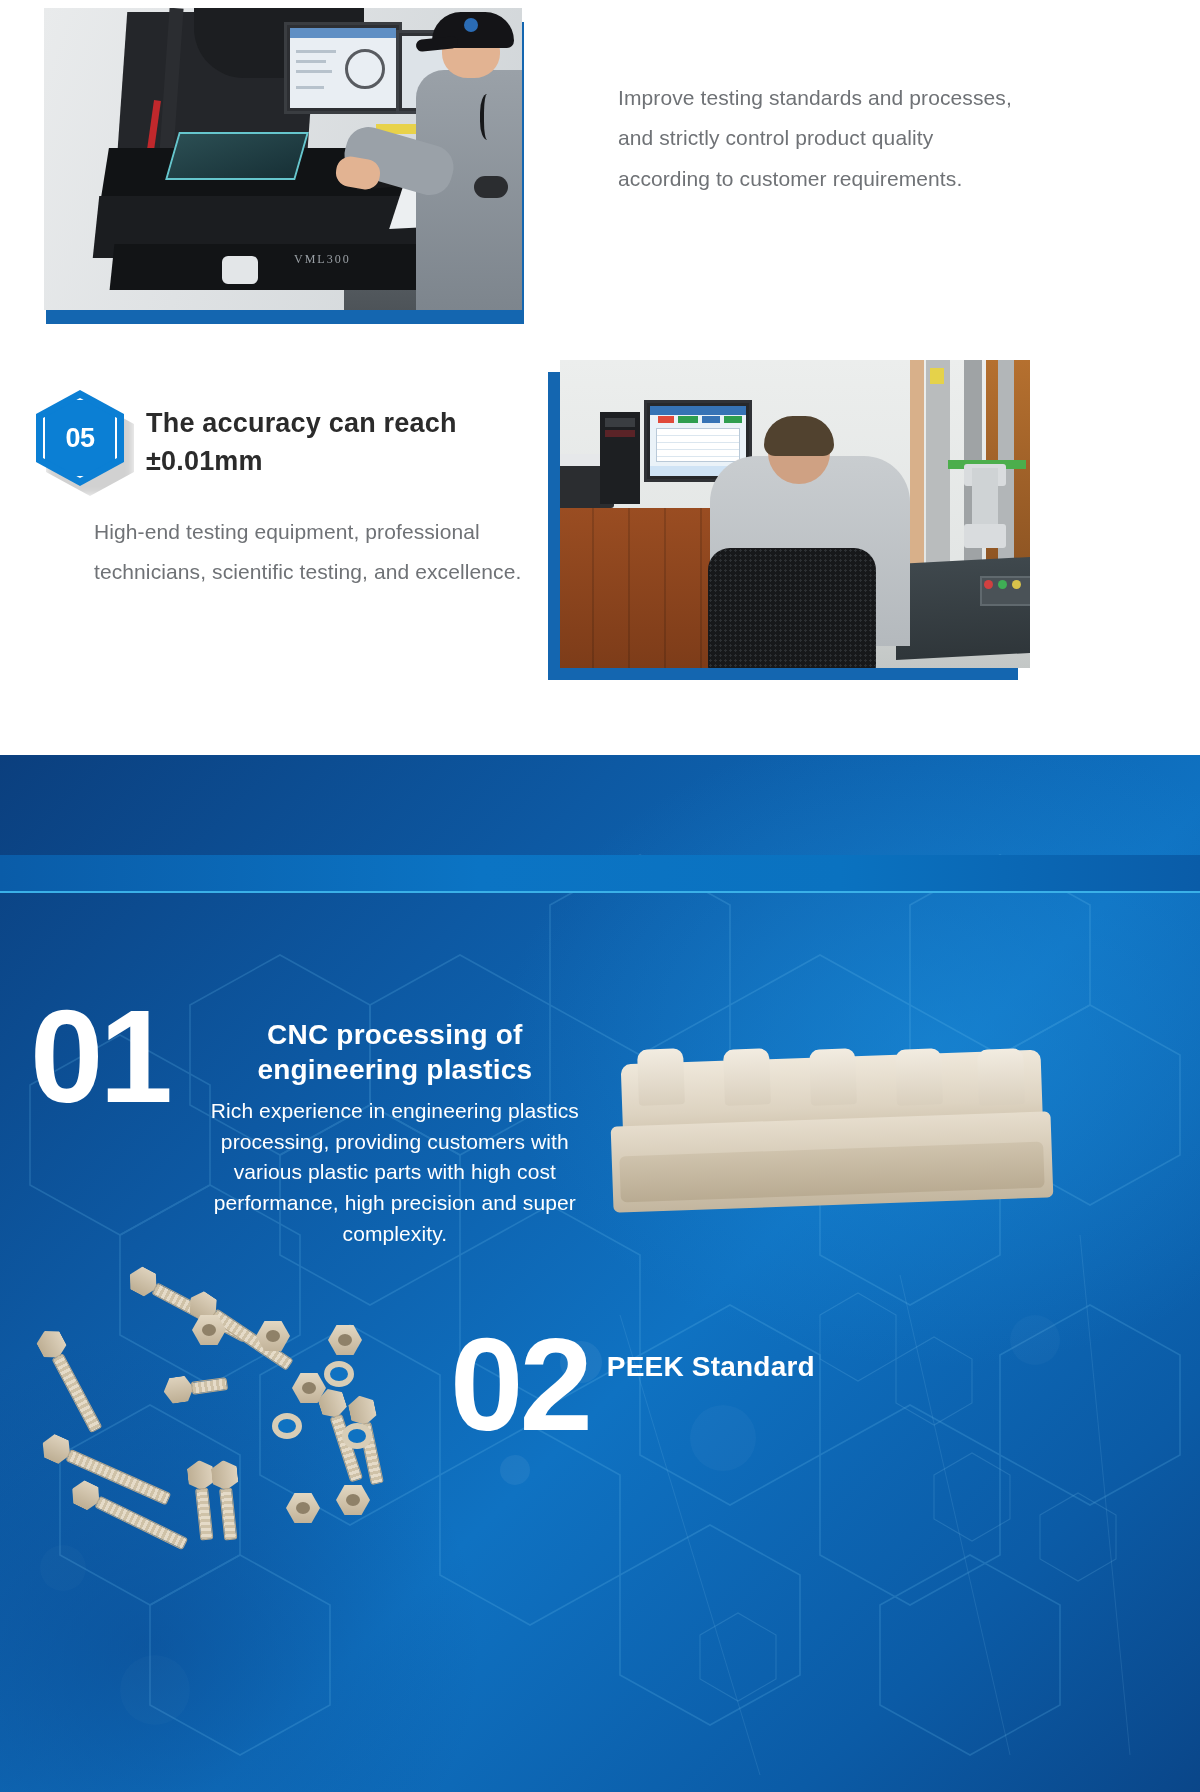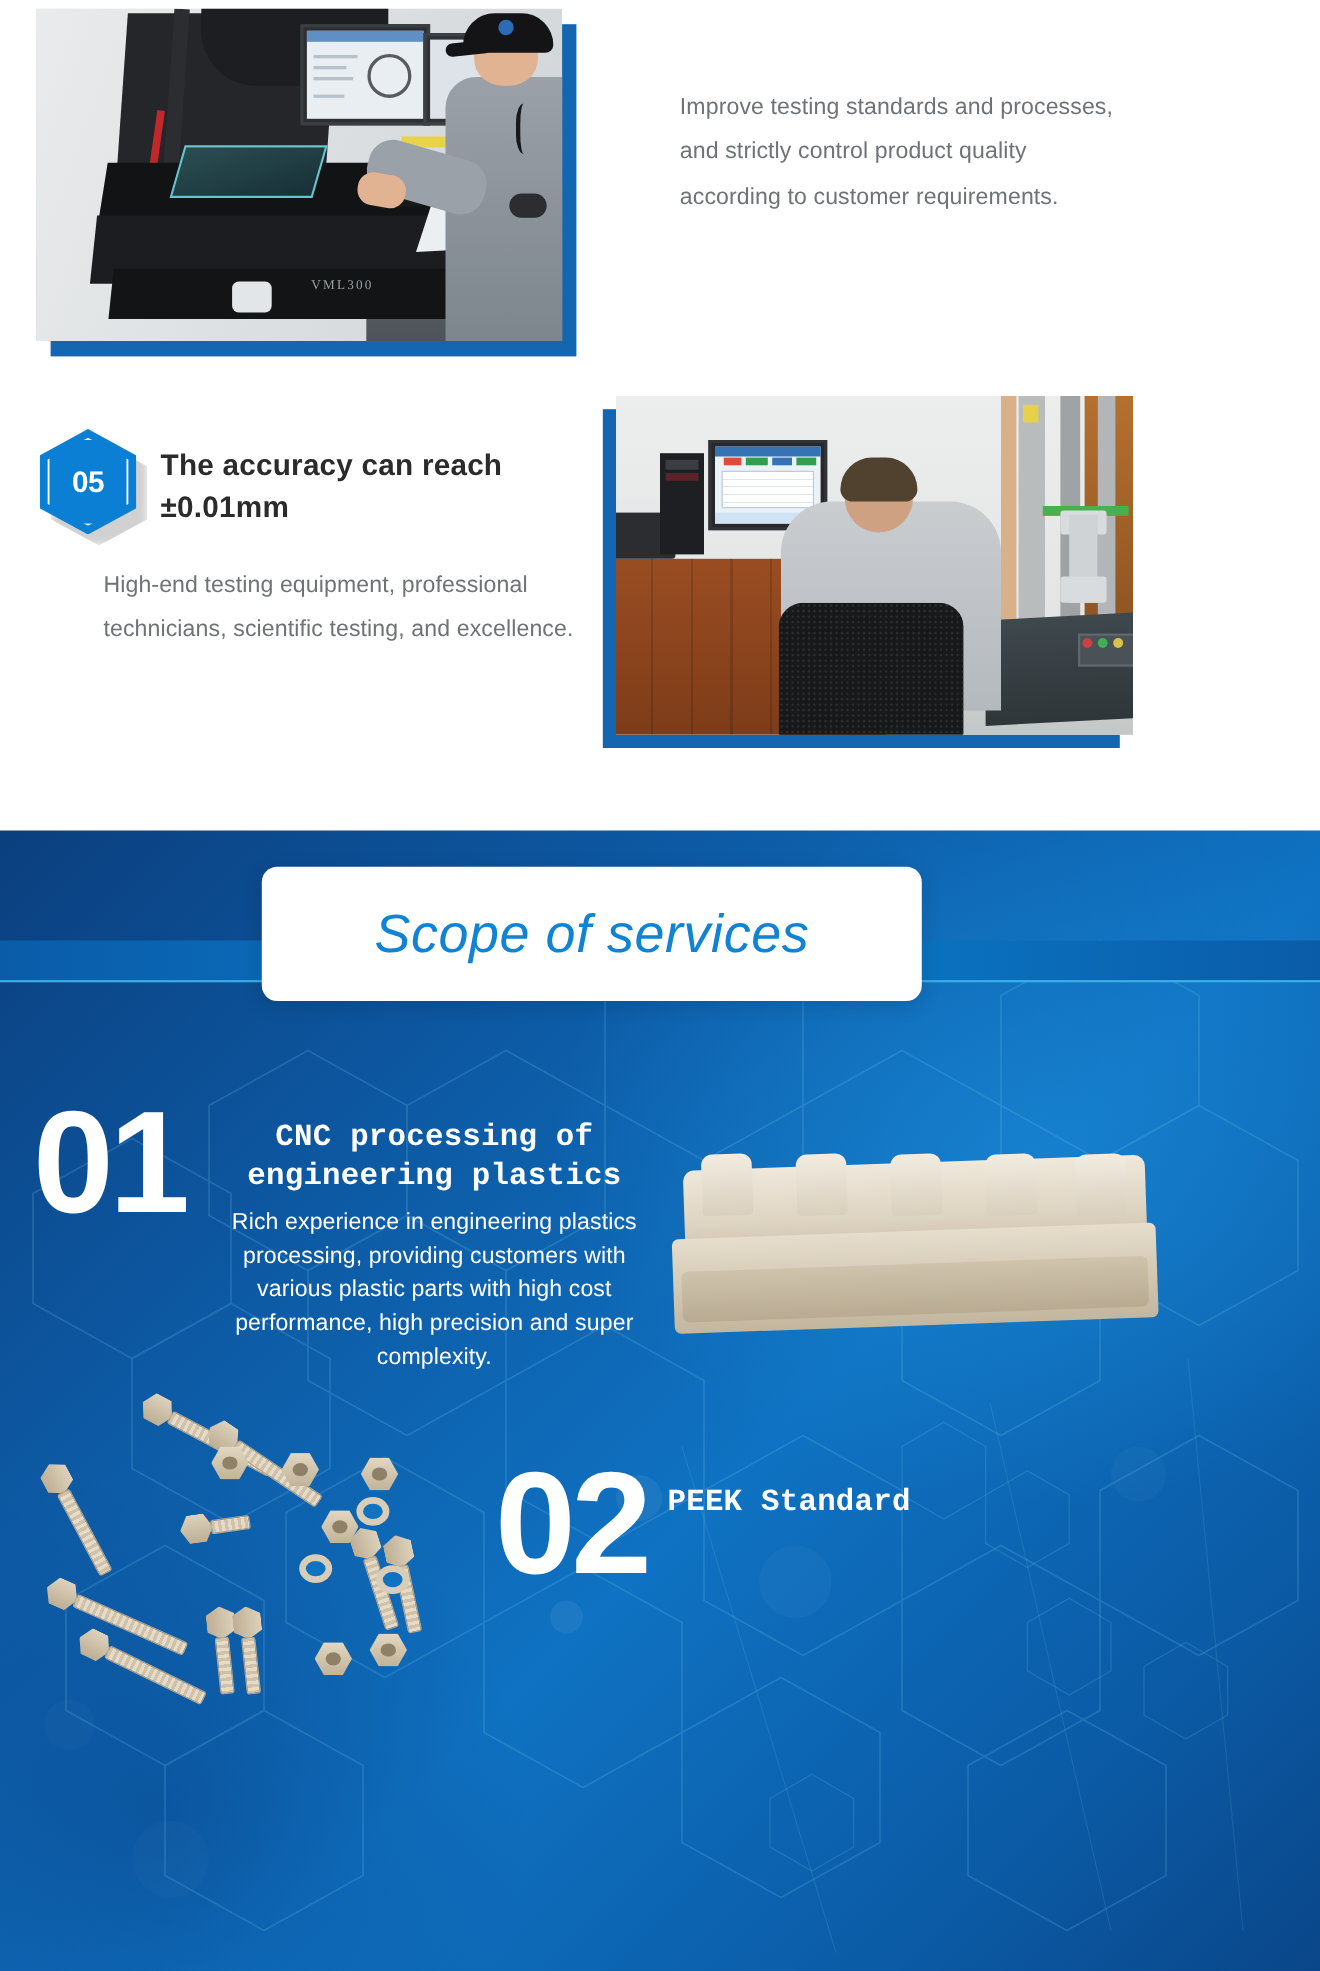--- a/index.html
+++ b/index.html
@@ -19,21 +19,21 @@
   .photo-frame .blue-offset {
     position:absolute; background:#1466b0; width:100%; height:100%;
   }
   .photo-frame .photo {
     position:absolute; overflow:hidden; background:#d9dde0;
   }
 
   
   #photo1 { left:32px; top:8px; width:540px; height:310px; }
   #photo1 .blue-offset { left:14px; top:14px; width:478px; height:302px; }
-  #photo1 .photo { left:1px; top:0px; width:478px; height:302px;padding-left:25px; }
+  #photo1 .photo { left:12px; top:0px; width:478px; height:302px;padding-left:25px; }
 
   
   #photo2 { left:540px; top:360px; width:500px; height:330px; }
   #photo2 .blue-offset { left:8px; top:12px; width:470px; height:308px; }
   #photo2 .photo { left:20px; top:0px; width:470px; height:308px; }
 
   
   .scene1 { position:absolute; inset:0; background:linear-gradient(180deg,#e7e9ea 0%,#dcdfe1 55%,#cfd3d6 100%); }
   .s1-wall { position:absolute; left:0; top:0; width:100%; height:100%; background:linear-gradient(110deg,#e9ebec 0%,#dfe2e4 40%,#cfd4d7 100%); }
   .s1-machine-body { position:absolute; left:78px; top:4px; width:190px; height:150px; background:#24262a; transform:skewX(-4deg); }
@@ -180,21 +180,21 @@
     letter-spacing:.5px;
   }
 
   
   .svc { position:absolute; display:flex; align-items:flex-start; }
   .svc-num {
     color:#fff; font-size:132px; font-weight:bold; line-height:.82;
     letter-spacing:-4px; font-family:"Liberation Sans", sans-serif;
   }
   .svc-text { color:#fff; }
-  .svc-title { font-size:28px; font-weight:bold; line-height:1.25; letter-spacing:.2px;font-family:Liberation Mono, monospace; }
+  .svc-title { font-size:28px; font-weight:bold; line-height:1.25; letter-spacing:.2px; }
   .svc-body  { font-size:21px; line-height:1.46; margin-top:9px; letter-spacing:.1px; }
 
   #svc01 { left:30px; top:248px; width:620px;text-align:center; }
   #svc01 .svc-num { margin-right:16px; }
   #svc01 .svc-text { width:420px; padding-top:14px; }
 
   #svc02 { left:450px; top:576px; width:620px; }
   #svc02 .svc-num { margin-right:18px; }
   #svc02 .svc-text { width:400px; padding-top:18px; }
 
@@ -417,23 +417,20 @@
     <div class="bub" style="left:560px;top:586px;width:42px;height:42px;"></div>
     <div class="bub" style="left:690px;top:650px;width:66px;height:66px;opacity:.5;"></div>
     <div class="bub" style="left:500px;top:700px;width:30px;height:30px;"></div>
     <div class="bub" style="left:1010px;top:560px;width:50px;height:50px;opacity:.45;"></div>
     <div class="bub" style="left:120px;top:900px;width:70px;height:70px;opacity:.35;"></div>
     <div class="bub" style="left:40px;top:790px;width:46px;height:46px;opacity:.3;"></div>
   </div>
 
   <div class="banner-strip"></div>
 
-  <div class="title-card">
-    <div class="t">Scope of services</div>
-  </div>
 
   <div class="prod1">
     <div class="p1-top"></div>
     <div class="p1-tooth" style="left:26px;"></div>
     <div class="p1-tooth" style="left:112px;"></div>
     <div class="p1-tooth" style="left:198px;"></div>
     <div class="p1-tooth" style="left:284px;"></div>
     <div class="p1-tooth" style="left:366px;"></div>
     <div class="p1-slot" style="left:34px;width:160px;"></div>
     <div class="p1-slot" style="left:214px;width:180px;"></div>

